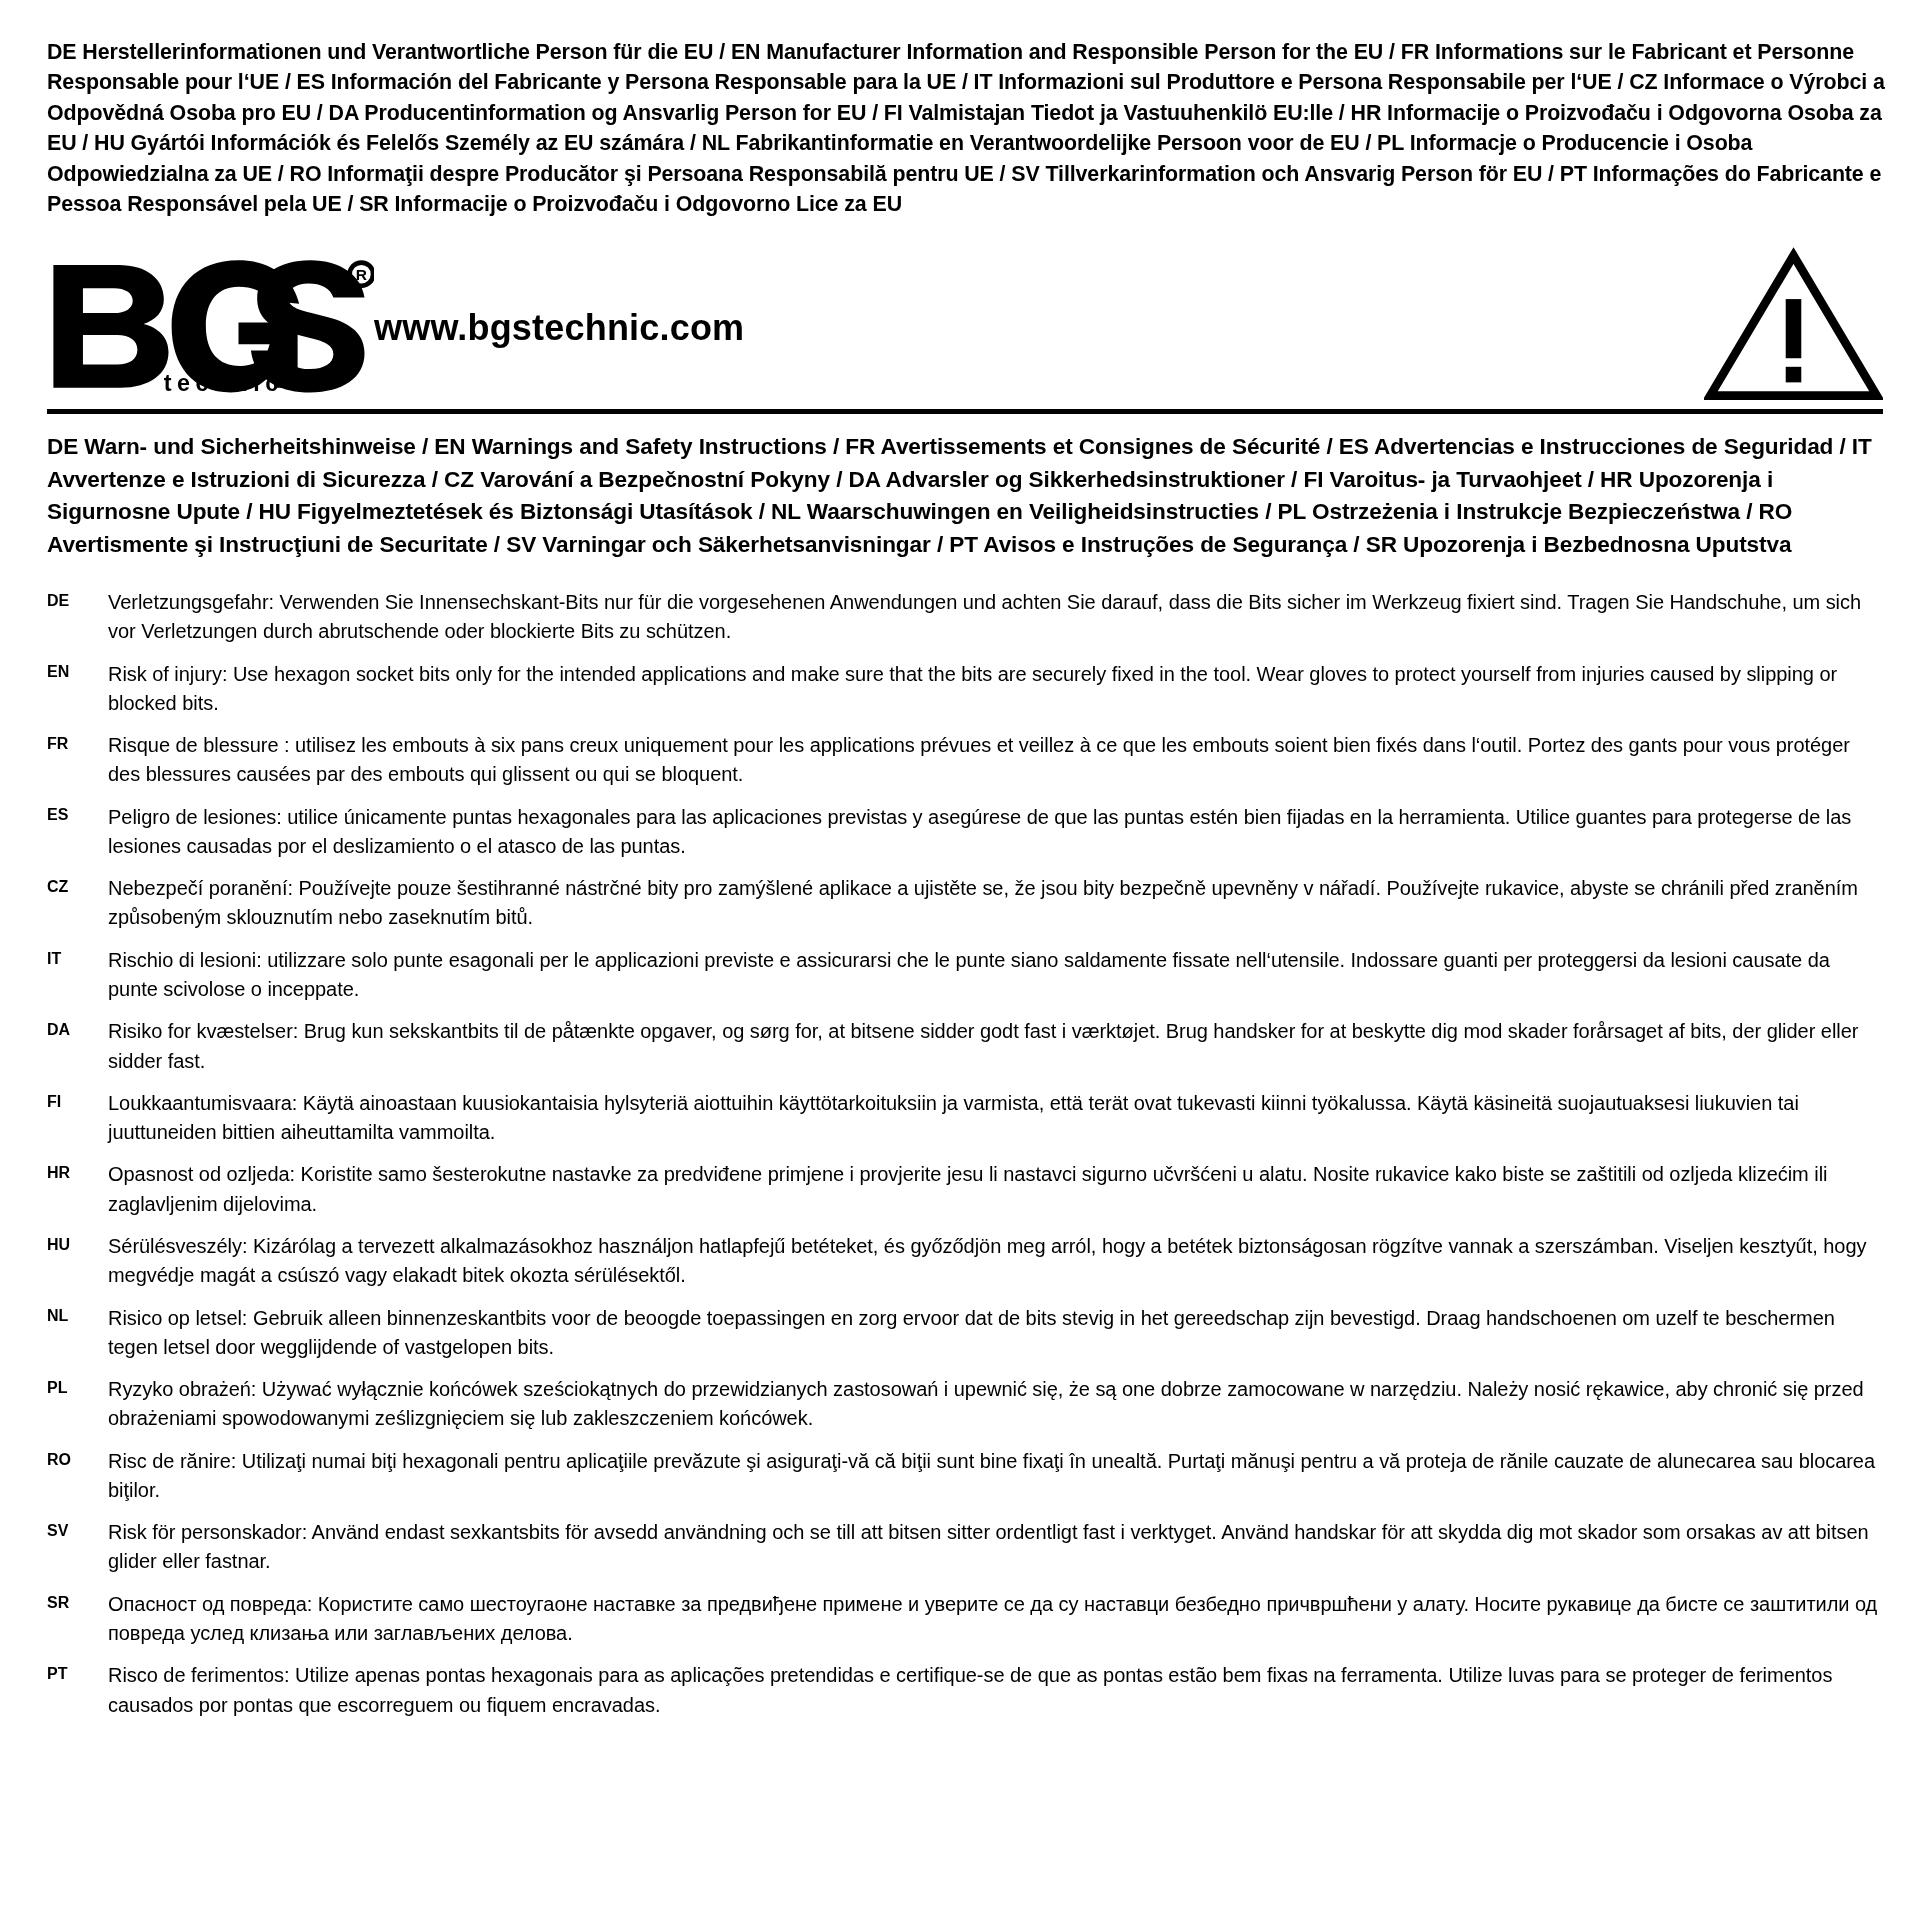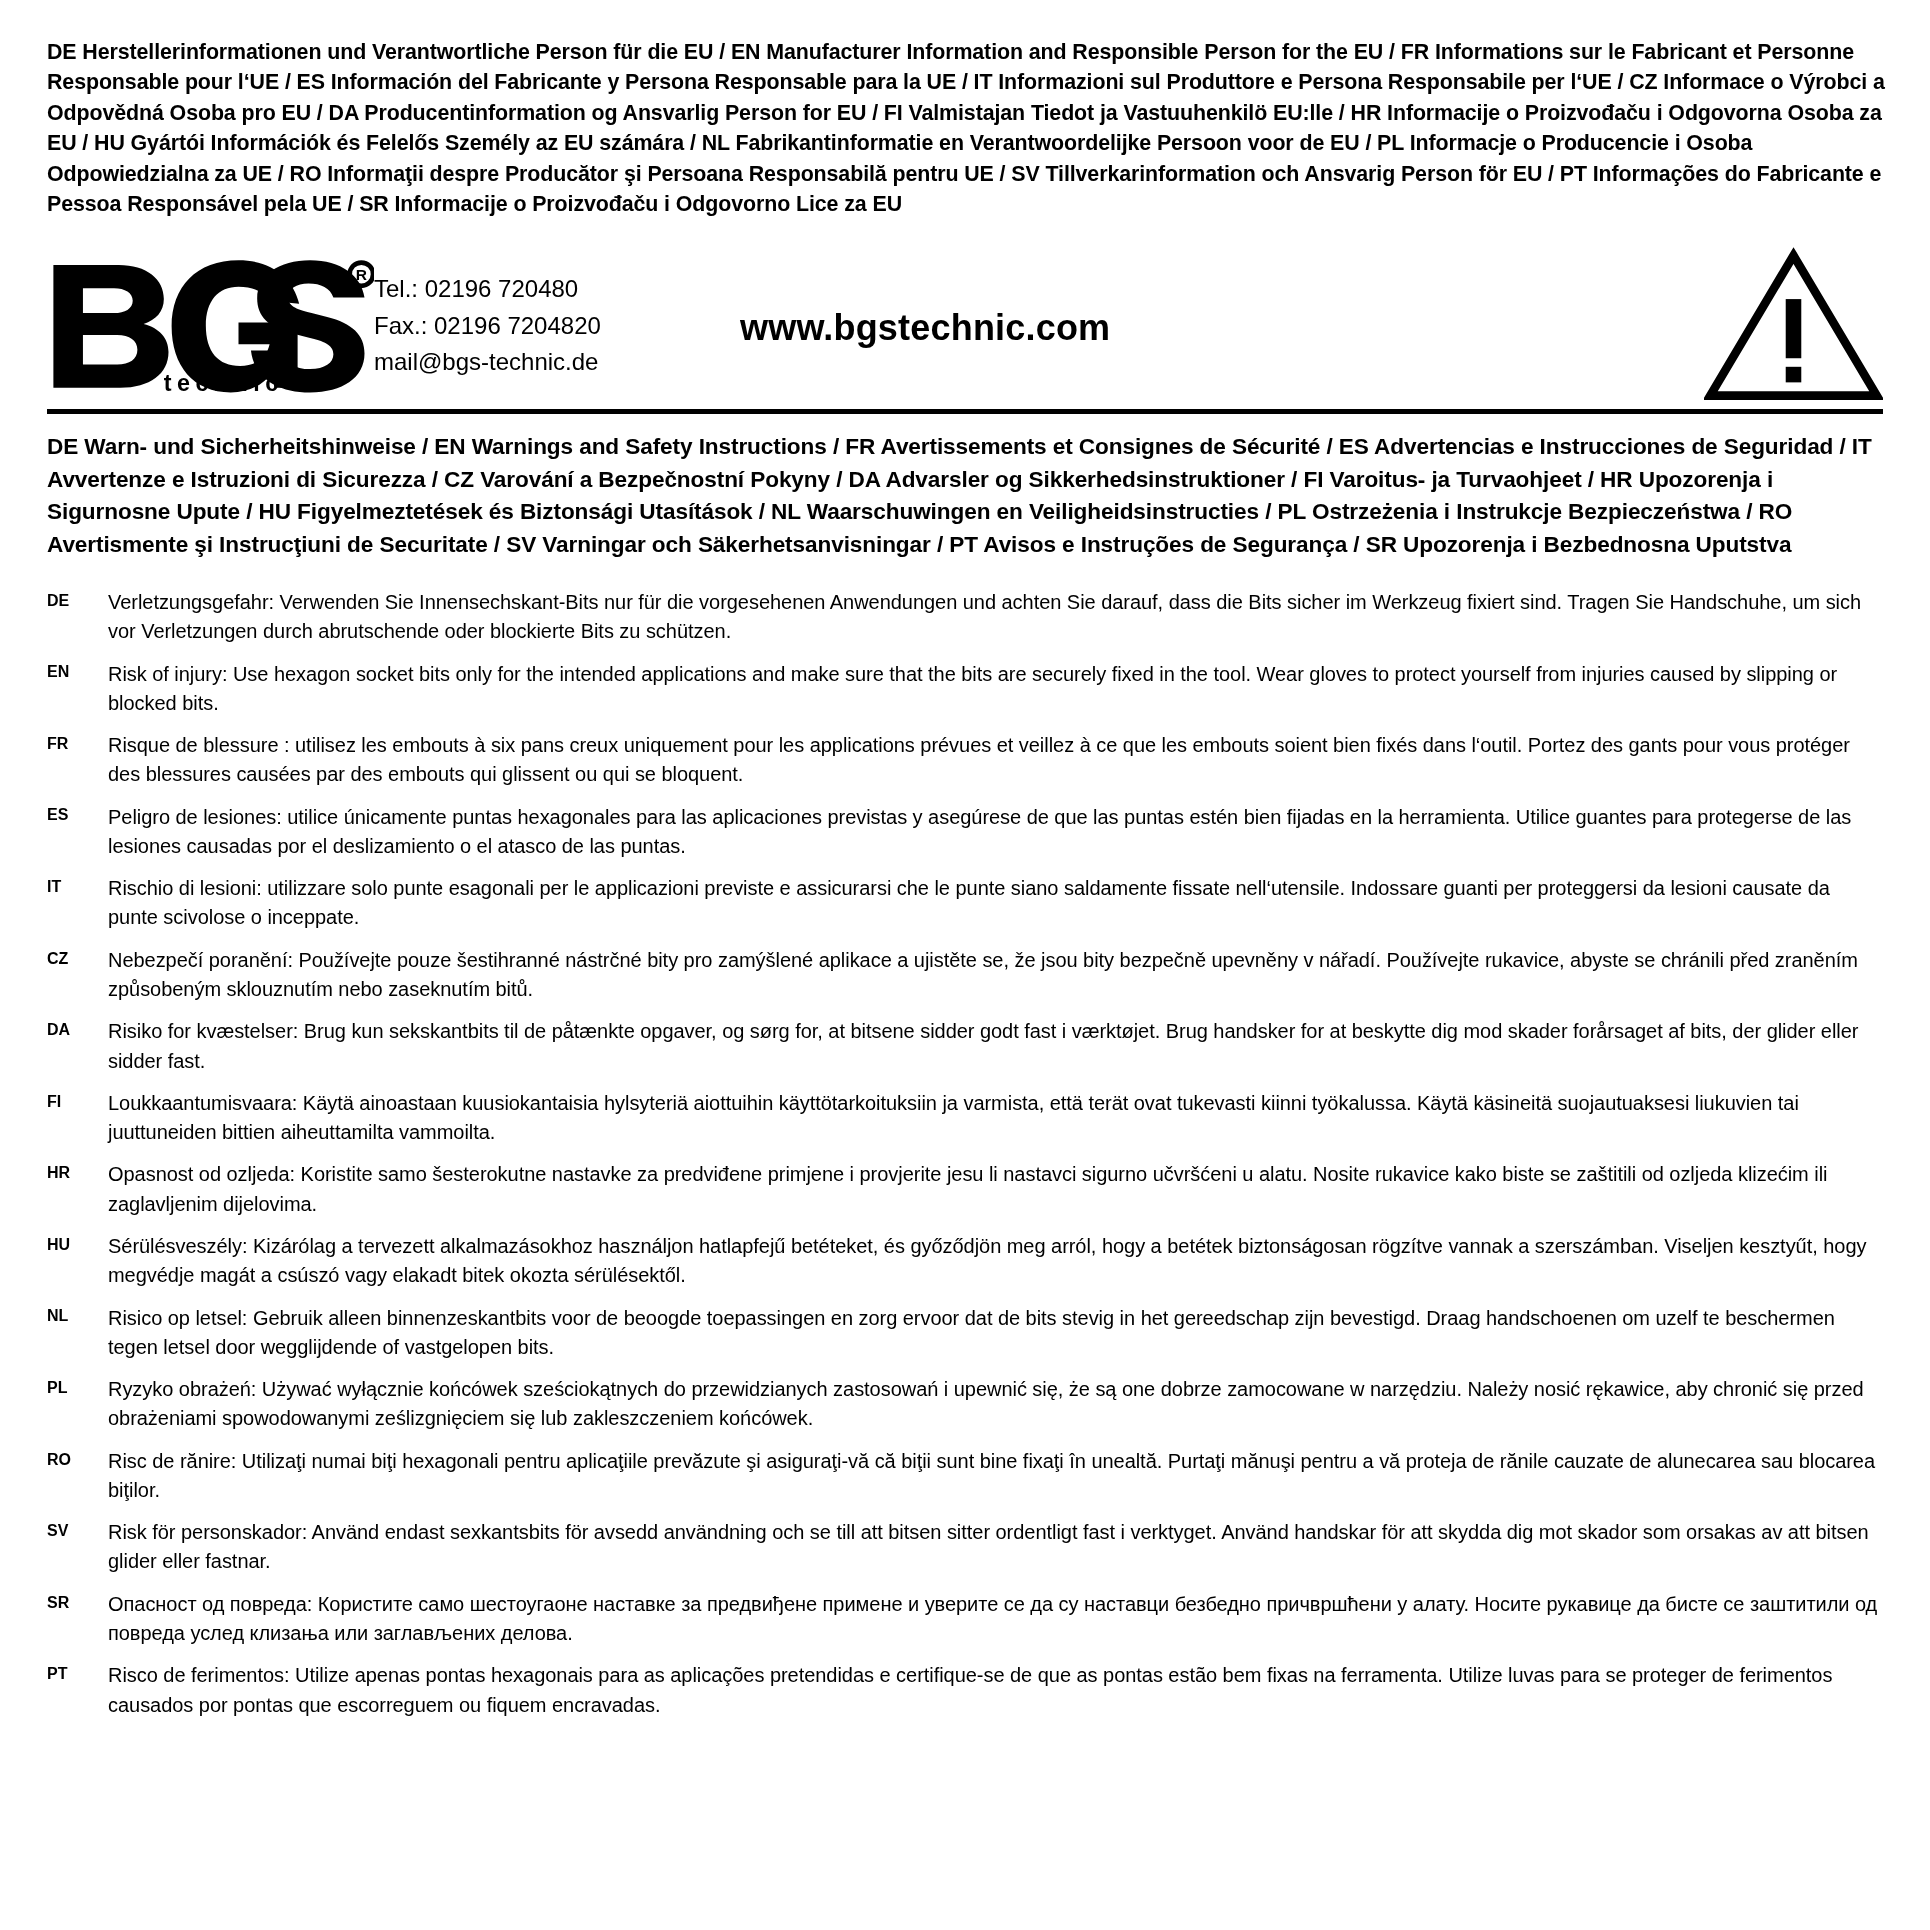--- a/index.html
+++ b/index.html
@@ -131,25 +131,20 @@
         </g>
 
         <circle cx="404" cy="26" r="15" fill="none" stroke="#000" stroke-width="6"></circle>
         <text x="404" y="34" font-family="Liberation Sans, sans-serif" font-size="20" font-weight="bold" text-anchor="middle" fill="#000">R</text>
 
         <text x="150" y="176" font-family="Liberation Sans, sans-serif" font-size="30" font-weight="bold" letter-spacing="7" fill="#000">technic</text>
       </svg>
     </div>
 
 
-    <div class="contact-block">
-      <div>Tel.: 02196 720480</div>
-      <div>Fax.: 02196 7204820</div>
-      <div>mail@bgs-technic.de</div>
-    </div>
 
     <div class="web-block">www.bgstechnic.com</div>
 
     <div class="warn-block">
       <svg width="179" height="156" viewBox="0 0 230 200" xmlns="http://www.w3.org/2000/svg" aria-hidden="true">
         <polygon points="115,12 222,192 8,192" fill="none" stroke="#000" stroke-width="11" stroke-linejoin="miter"></polygon>
         <rect x="105" y="68" width="20" height="76" fill="#000"></rect>
         <rect x="105" y="155" width="20" height="20" fill="#000"></rect>
       </svg>
     </div>
@@ -173,30 +168,30 @@
       <div class="lang-code">FR</div>
       <div class="lang-text">Risque de blessure : utilisez les embouts à six pans creux uniquement pour les applications prévues et veillez à ce que les embouts soient bien fixés dans l‘outil. Portez des gants pour vous protéger des blessures causées par des embouts qui glissent ou qui se bloquent.</div>
     </div>
 
     <div class="lang-row">
       <div class="lang-code">ES</div>
       <div class="lang-text">Peligro de lesiones: utilice únicamente puntas hexagonales para las aplicaciones previstas y asegúrese de que las puntas estén bien fijadas en la herramienta. Utilice guantes para protegerse de las lesiones causadas por el deslizamiento o el atasco de las puntas.</div>
     </div>
 
     <div class="lang-row">
+      <div class="lang-code">CZ</div>
+      <div class="lang-text">Nebezpečí poranění: Používejte pouze šestihranné nástrčné bity pro zamýšlené aplikace a ujistěte se, že jsou bity bezpečně upevněny v nářadí. Používejte rukavice, abyste se chránili před zraněním způsobeným sklouznutím nebo zaseknutím bitů.</div>
+    </div>
+
+    <div class="lang-row">
       <div class="lang-code">IT</div>
       <div class="lang-text">Rischio di lesioni: utilizzare solo punte esagonali per le applicazioni previste e assicurarsi che le punte siano saldamente fissate nell‘utensile. Indossare guanti per proteggersi da lesioni causate da punte scivolose o inceppate.</div>
     </div>
 
     <div class="lang-row">
-      <div class="lang-code">CZ</div>
-      <div class="lang-text">Nebezpečí poranění: Používejte pouze šestihranné nástrčné bity pro zamýšlené aplikace a ujistěte se, že jsou bity bezpečně upevněny v nářadí. Používejte rukavice, abyste se chránili před zraněním způsobeným sklouznutím nebo zaseknutím bitů.</div>
-    </div>
-
-    <div class="lang-row">
       <div class="lang-code">DA</div>
       <div class="lang-text">Risiko for kvæstelser: Brug kun sekskantbits til de påtænkte opgaver, og sørg for, at bitsene sidder godt fast i værktøjet. Brug handsker for at beskytte dig mod skader forårsaget af bits, der glider eller sidder fast.</div>
     </div>
 
     <div class="lang-row">
       <div class="lang-code">FI</div>
       <div class="lang-text">Loukkaantumisvaara: Käytä ainoastaan kuusiokantaisia hylsyteriä aiottuihin käyttötarkoituksiin ja varmista, että terät ovat tukevasti kiinni työkalussa. Käytä käsineitä suojautuaksesi liukuvien tai juuttuneiden bittien aiheuttamilta vammoilta.</div>
     </div>
 
     <div class="lang-row">

